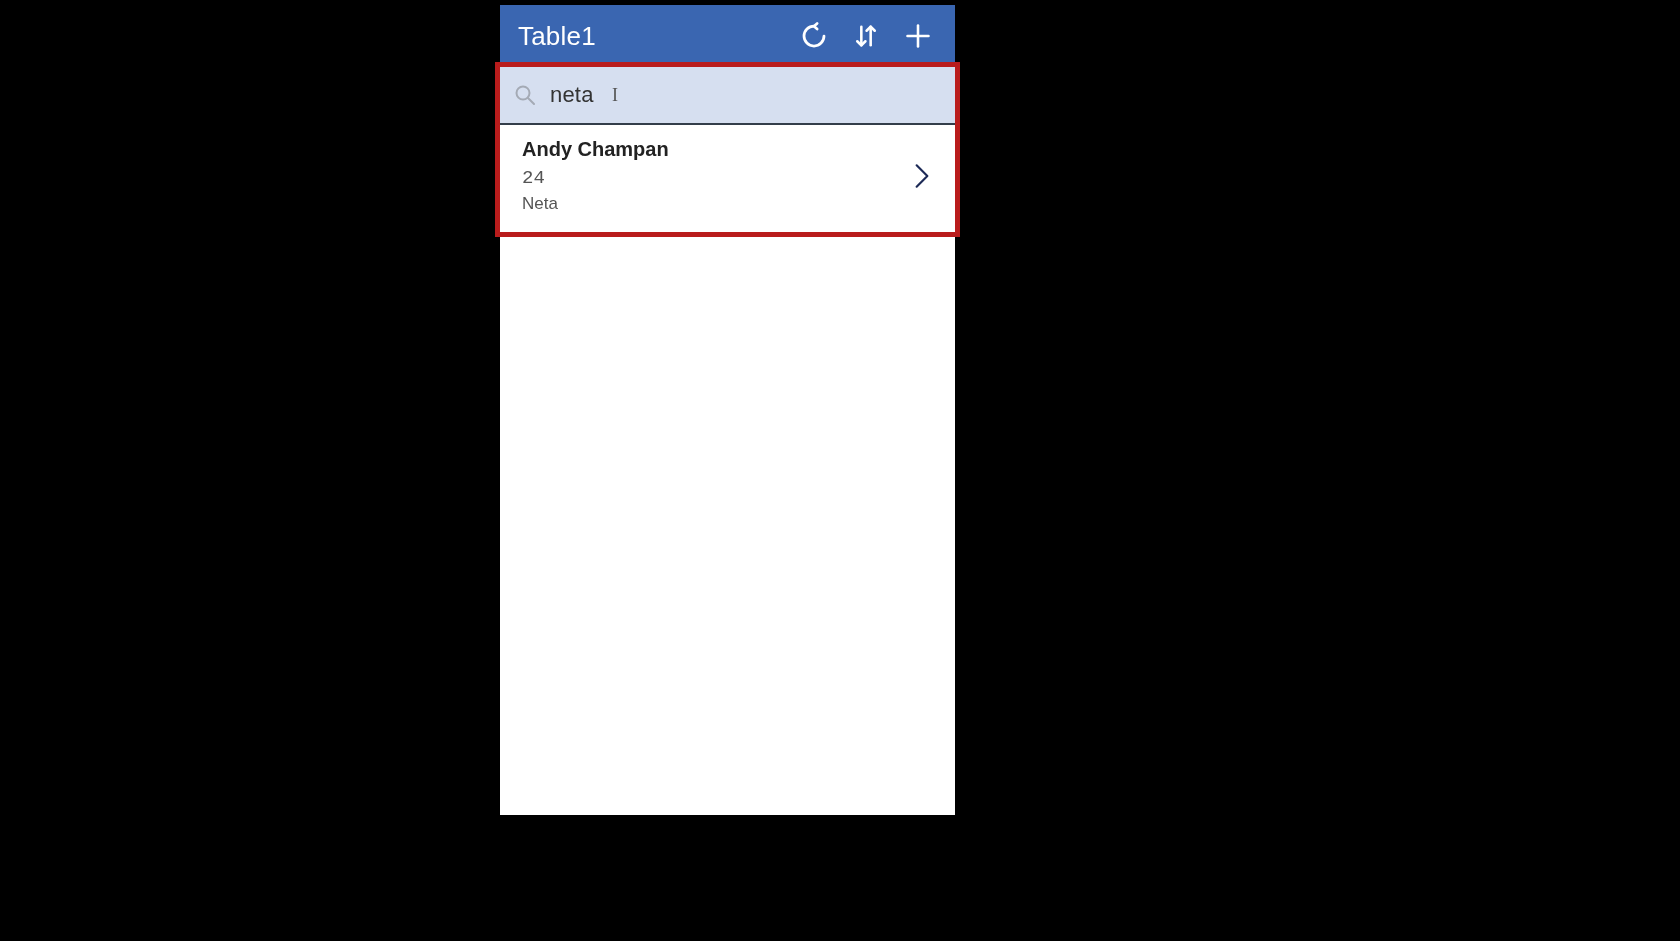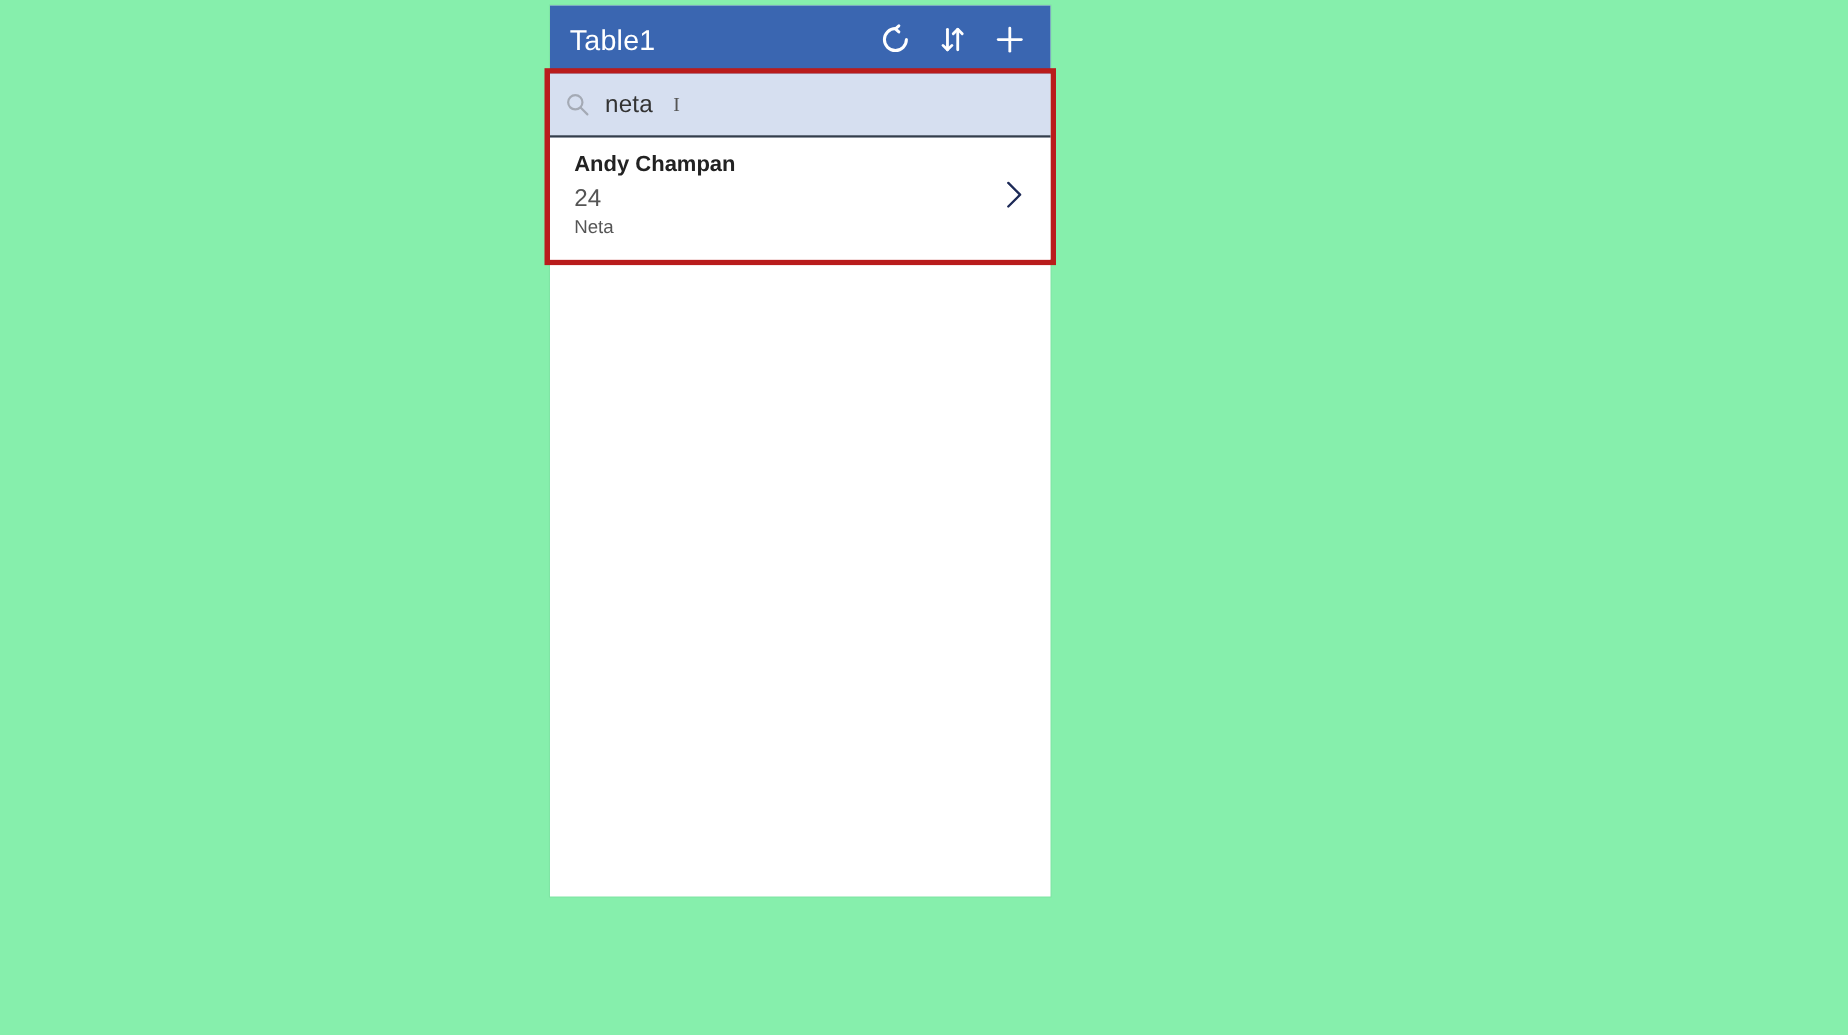--- a/index.html
+++ b/index.html
@@ -6,21 +6,21 @@
     html, body {
       width: 100%;
       height: 100%;
       background: #e8e8e8;
       font-family: 'Segoe UI', Tahoma, Geneva, Verdana, sans-serif;
     }
     .canvas {
       width: 1680px;
       height: 941px;
       position: relative;
-      background: #86efac;
+      background: #000000;
     }
     .phone {
       position: absolute;
       left: 500px;
       top: 5px;
       width: 455px;
       height: 810px;
       background: #ffffff;
       box-shadow: 0 0 0 1px rgba(0,0,0,0.04);
       display: flex;
@@ -109,24 +109,25 @@
       flex-direction: column;
       gap: 4px;
     }
     .item-title {
       font-size: 20px;
       font-weight: 600;
       color: #222;
       line-height: 1.2;
     }
     .item-sub1 {
-      font-size: 22px;
+      font-size: 19px;
       color: #555;
       line-height: 1.2;
       margin-top: 2px;
+      font-family: Liberation Mono, monospace;
     }
     .item-sub2 {
       font-size: 17px;
       color: #555;
       line-height: 1.2;
     }
     .item-chevron {
       width: 30px;
       height: 30px;
       display: flex;

